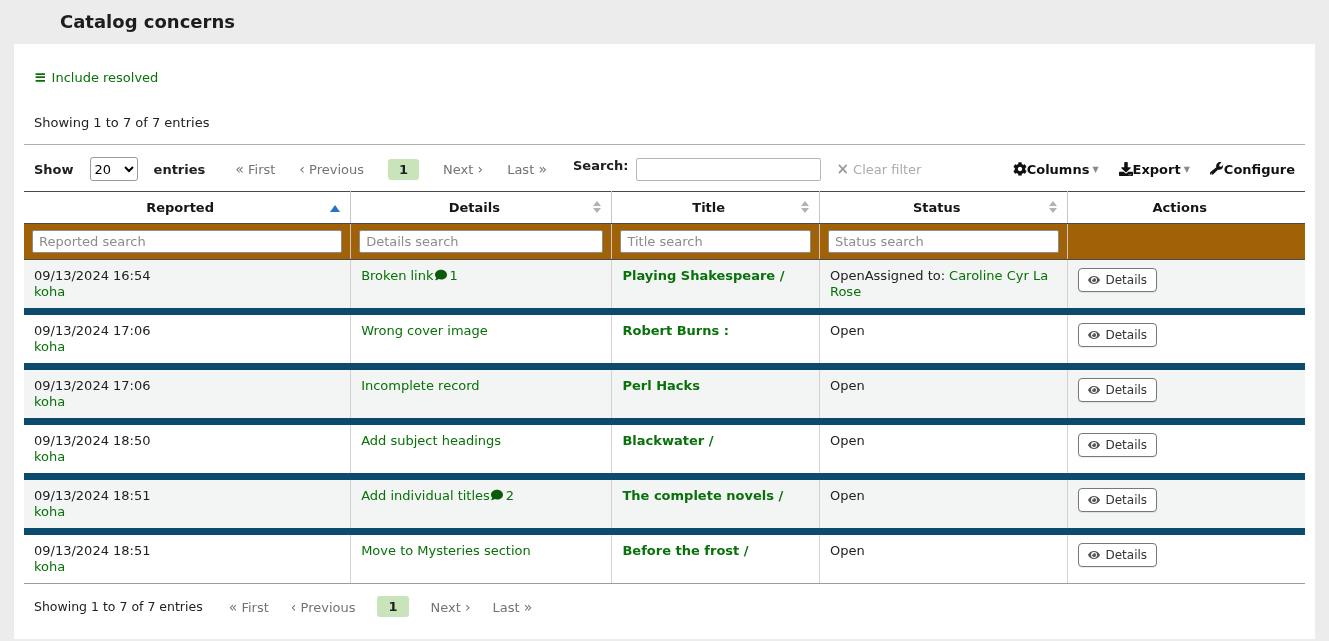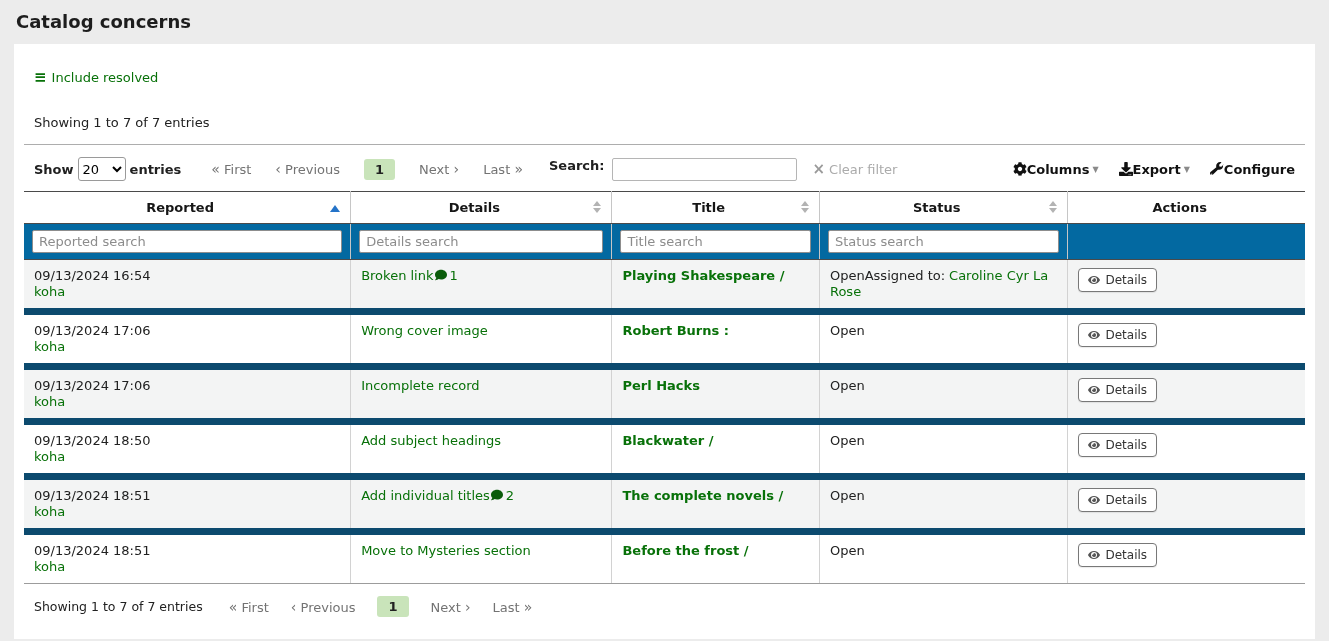--- a/index.html
+++ b/index.html
@@ -5,21 +5,21 @@
   * { box-sizing: border-box; margin: 0; padding: 0; }
   html, body { width: 1329px; height: 641px; }
   body {
     background: #ececec;
     font-family: "DejaVu Sans", "Liberation Sans", sans-serif;
     font-size: 13px;
     color: #212121;
   }
   
   .page-header { padding: 11px 16px 12px 16px; }
-  .page-header h1 { font-size: 18px; font-weight: 700; color: #1d1d1d; }
+  .page-header h1 { font-size: 18px; font-weight: 700; color: #1d1d1d; margin-left: 44px; }
 
   
   .panel {
     background: #ffffff;
     margin: 0 14px;
     padding: 0 0 8px 0;
     min-height: 578px;
   }
   .panel-inner { padding: 0 10px; }
 
@@ -32,21 +32,21 @@
 
   .showing-top { padding: 30px 0 14px 10px; color: #212121; }
 
   .divider { border-top: 1px solid #adadad; margin: 0; }
 
   
   .toolbar {
     display: flex; align-items: center;
     padding: 12px 10px 10px 10px;
   }
-  .length-ctrl { display: flex; align-items: center; gap: 4px; font-weight: 600; }
+  .length-ctrl { display: flex; align-items: center; gap: 16px; font-weight: 600; }
   .length-ctrl select {
     width: 48px; height: 24px; font-size: 13px;
     border: 1px solid #9a9a9a; border-radius: 3px; background: #fff;
     font-family: inherit;
   }
   .pagination { display: flex; align-items: center; gap: 24px; margin-left: 30px; color: #595959; }
   .pagination a { color: #737373; text-decoration: none; white-space: nowrap; }
   .pagination .chev { font-size: 14px; }
   .page-current {
     background: var(--badge); color: #212121;
@@ -96,21 +96,21 @@
   }
   .sort-both .down {
     width: 0; height: 0;
     border-left: 4px solid transparent; border-right: 4px solid transparent;
     border-top: 5px solid #b3b3b3;
   }
   tr.filter-row td {
     padding: 6px 8px; height: 35px;
     border-bottom: 1px solid #4a4a4a;
     border-right: 1px solid #c6c6c6;
-    background: #0369a1;
+    background: #a16207;
   }
   tr.filter-row td:last-child { border-right: none; }
   tr.filter-row input {
     width: 100%; height: 23px; border: 1px solid #8d8d8d; border-radius: 2px;
     font-family: inherit; font-size: 13px; padding: 0 6px; color: #212121;
   }
   tr.filter-row input::placeholder { color: #8c8c8c; }
 
   tbody td {
     padding: 8px 10px; height: 46px; vertical-align: top;

